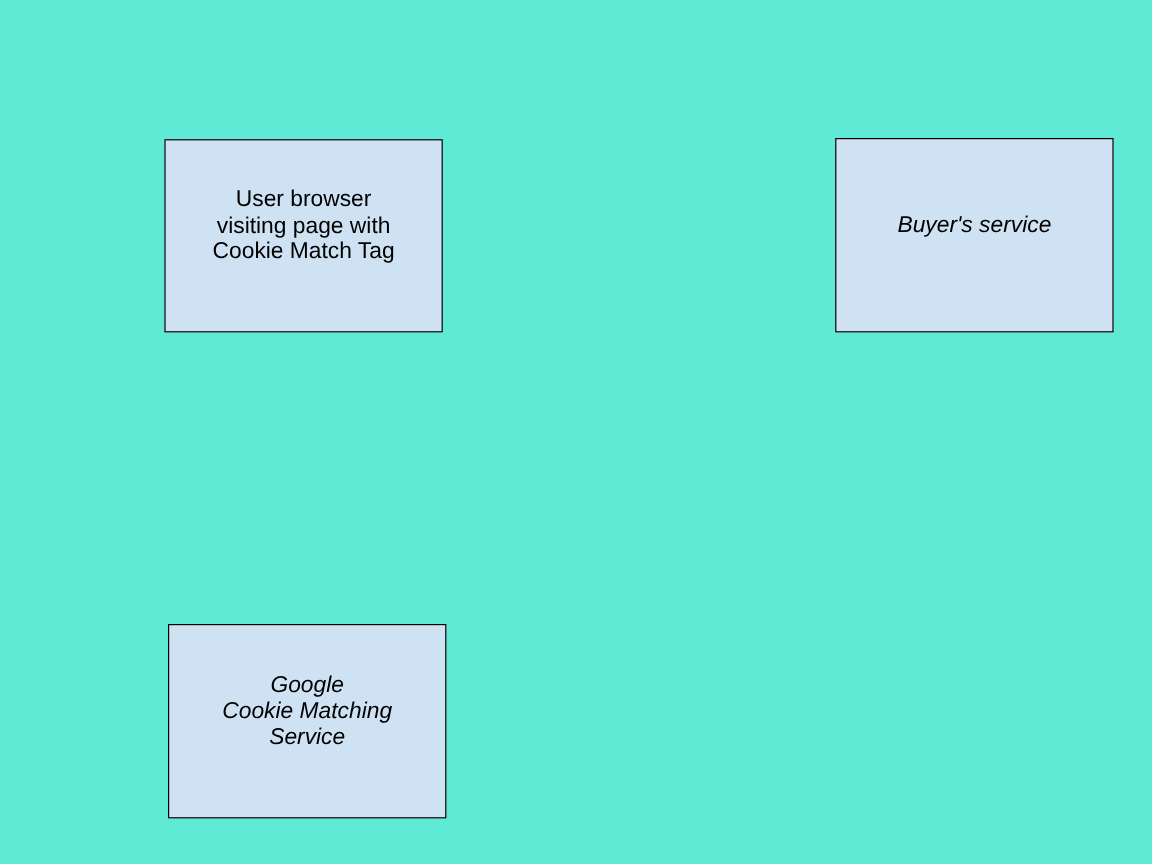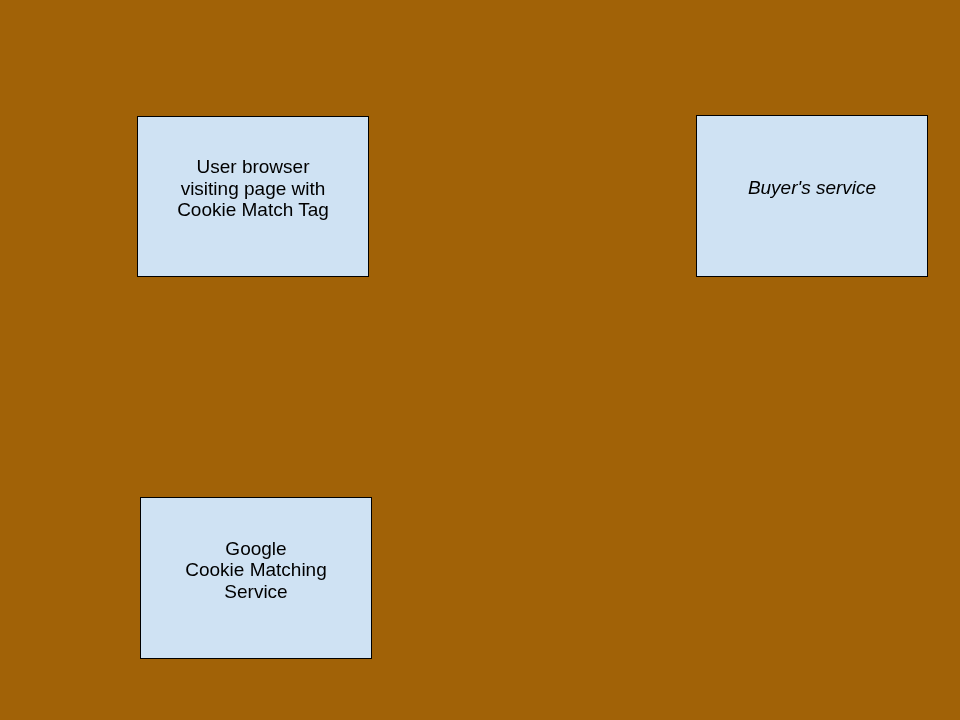--- a/index.html
+++ b/index.html
@@ -10,21 +10,21 @@
     width: 960px;
     height: 720px;
     background: #000000;
     overflow: hidden;
     font-family: "Liberation Sans", sans-serif;
   }
   .diagram-canvas {
     position: relative;
     width: 960px;
     height: 720px;
-    background: #a16207;
+    background: #5eead4;
   }
   .node {
     position: absolute;
     box-sizing: border-box;
     background: #cfe2f3;
     border: 1px solid #000000;
     display: flex;
     align-items: center;
     justify-content: center;
     text-align: center;
@@ -45,23 +45,24 @@
   }
   #node-buyers-service {
     left: 696px;
     top: 115px;
     width: 232px;
     height: 162px;
     font-style: italic;
   }
   #node-google-cms {
     left: 140px;
-    top: 497px;
+    top: 520px;
     width: 232px;
     height: 162px;
+    font-style: italic;
   }
 </style>
 </head>
 <body>
 
 <div class="diagram-canvas">
 
   <div class="node" id="node-user-browser">
     <span class="node-label">User browser
 visiting page with

